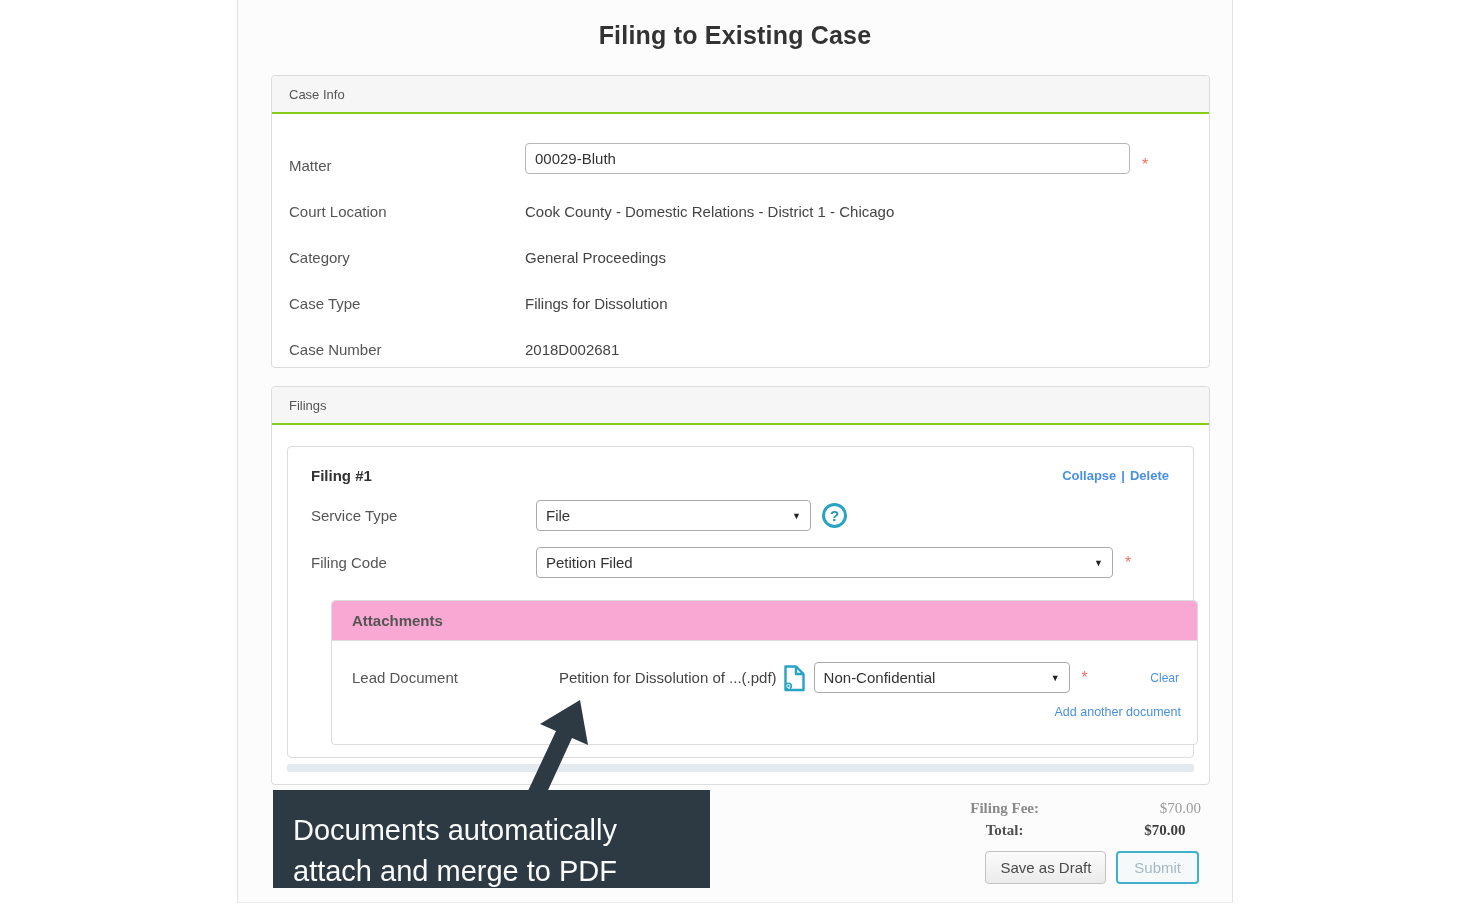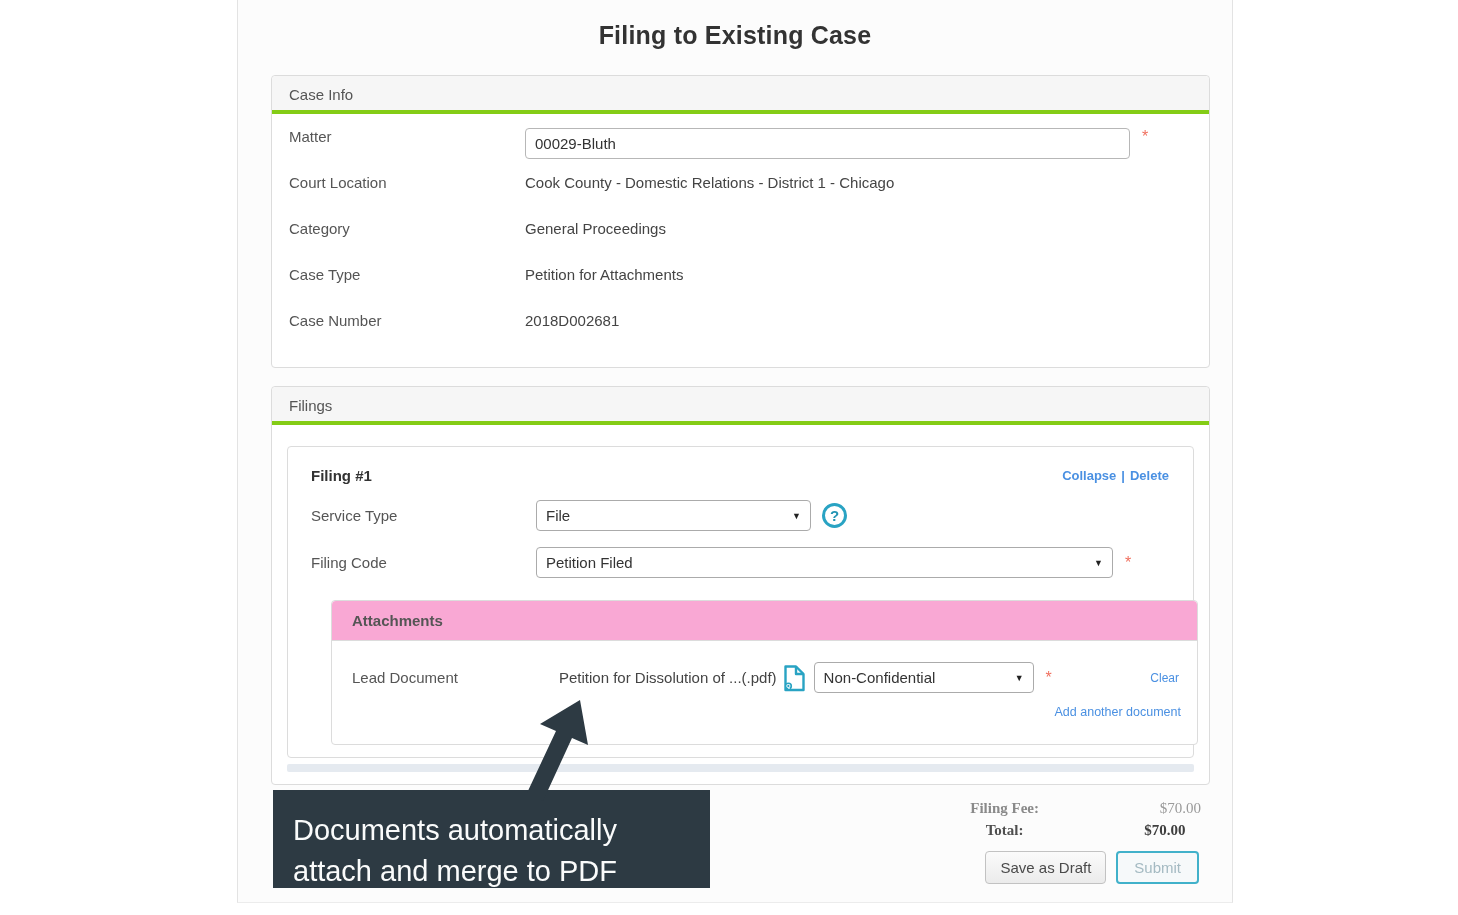--- a/index.html
+++ b/index.html
@@ -14,28 +14,28 @@
   .page-title {
     margin-top:21px; text-align:center; font-size:25px; font-weight:700; color:#333;
     letter-spacing:.2px;
   }
 
   .panel {
     position:absolute; left:33px; width:939px; background:#fff;
     border:1px solid #dcdcdc; border-radius:4px;
   }
   .panel-header {
-    height:38px; line-height:37px; background:#f6f6f6; border-bottom:4px solid #84cc16;
-    border-radius:4px 4px 0 0; padding-left:17px; font-size:15px; color:#555;
+    height:38px; line-height:37px; background:#f6f6f6; border-bottom:2px solid #84cc16;
+    border-radius:4px 4px 0 0; padding-left:17px; font-size:13px; color:#555;
   }
 
   
   .panel.case-info { top:75px; height:293px; }
   .ci-body { padding:14px 20px 0 17px; }
-  .ci-row { display:flex; align-items:flex-start; height:46px; }
+  .ci-row { display:flex; align-items:flex-end; height:46px; }
   .ci-label { width:236px; font-size:15px; color:#555; flex:0 0 236px; }
   .ci-value { font-size:15px; color:#444; }
   .text-input {
     width:605px; height:31px; border:1px solid #b7b7b7; border-radius:4px;
     padding:6px 9px; font-size:15px; color:#333; background:#fff;
     font-family:"Liberation Sans","DejaVu Sans",sans-serif;
   }
   .req { color:#f0705f; font-size:16px; margin-left:12px; }
 
   
@@ -53,21 +53,21 @@
   .f-row { display:flex; align-items:center; margin-top:16px; }
   .f-label { width:225px; flex:0 0 225px; font-size:15px; color:#555; }
   .selectbox {
     height:31px; border:1px solid #ababab; border-radius:4px; background:#fff;
     display:flex; align-items:center; padding:8px 9px; font-size:15px; color:#333;
     cursor:default;
   }
   .selectbox .caret { margin-left:auto; font-size:9px; color:#222; padding-left:8px; }
   .sel-service { width:275px; }
   .sel-filing-code { width:577px; }
-  .sel-security { width:220px; }
+  .sel-security { width:256px; }
 
   .help-icon {
     width:25px; height:25px; border:3px solid #29a3c3; border-radius:50%;
     color:#2394b3; font-size:15px; font-weight:700; text-align:center; line-height:19px;
     margin-left:11px; cursor:pointer; background:#fff;
   }
 
   
   .attachments {
     margin-left:20px; margin-top:22px; width:867px; height:145px;
@@ -131,21 +131,21 @@
         <div class="ci-row">
           <span class="ci-label">Court Location</span>
           <span class="ci-value">Cook County - Domestic Relations - District 1 - Chicago</span>
         </div>
         <div class="ci-row">
           <span class="ci-label">Category</span>
           <span class="ci-value">General Proceedings</span>
         </div>
         <div class="ci-row">
           <span class="ci-label">Case Type</span>
-          <span class="ci-value">Petition for Attachments</span>
+          <span class="ci-value">Filings for Dissolution</span>
         </div>
         <div class="ci-row">
           <span class="ci-label">Case Number</span>
           <span class="ci-value">2018D002681</span>
         </div>
       </div>
     </div>
 
     <div class="panel filings">
       <div class="panel-header">Filings</div>

